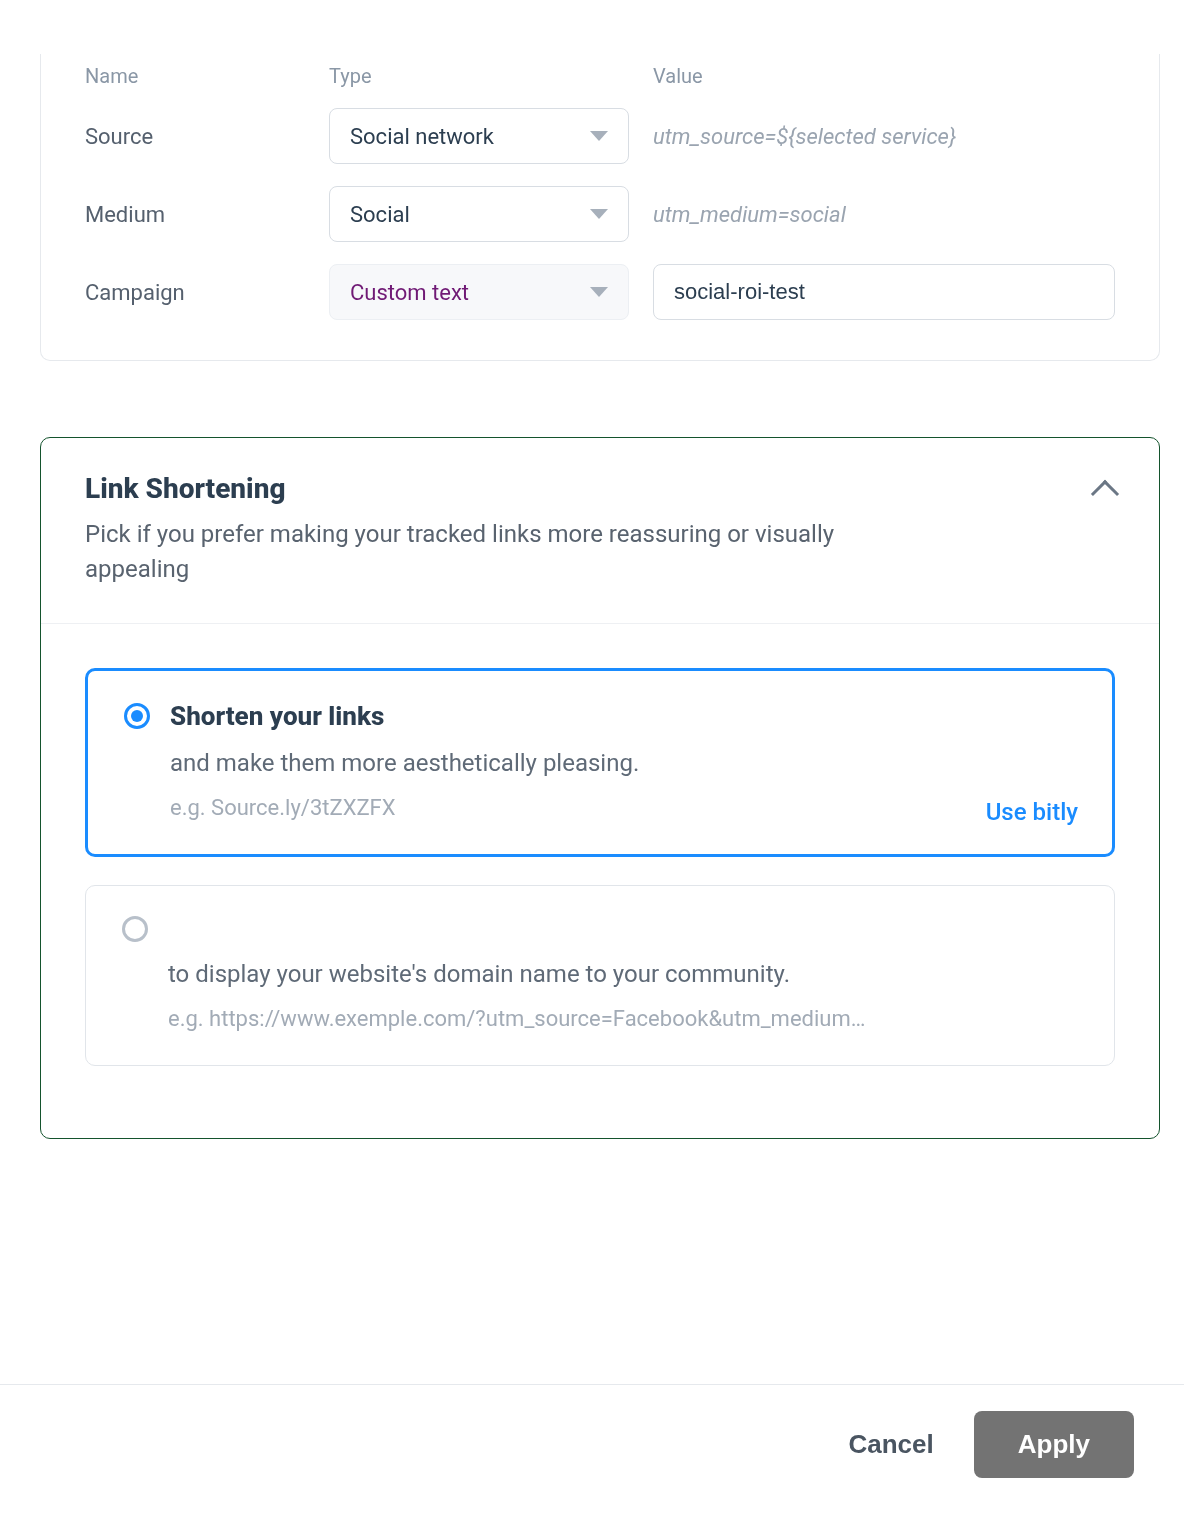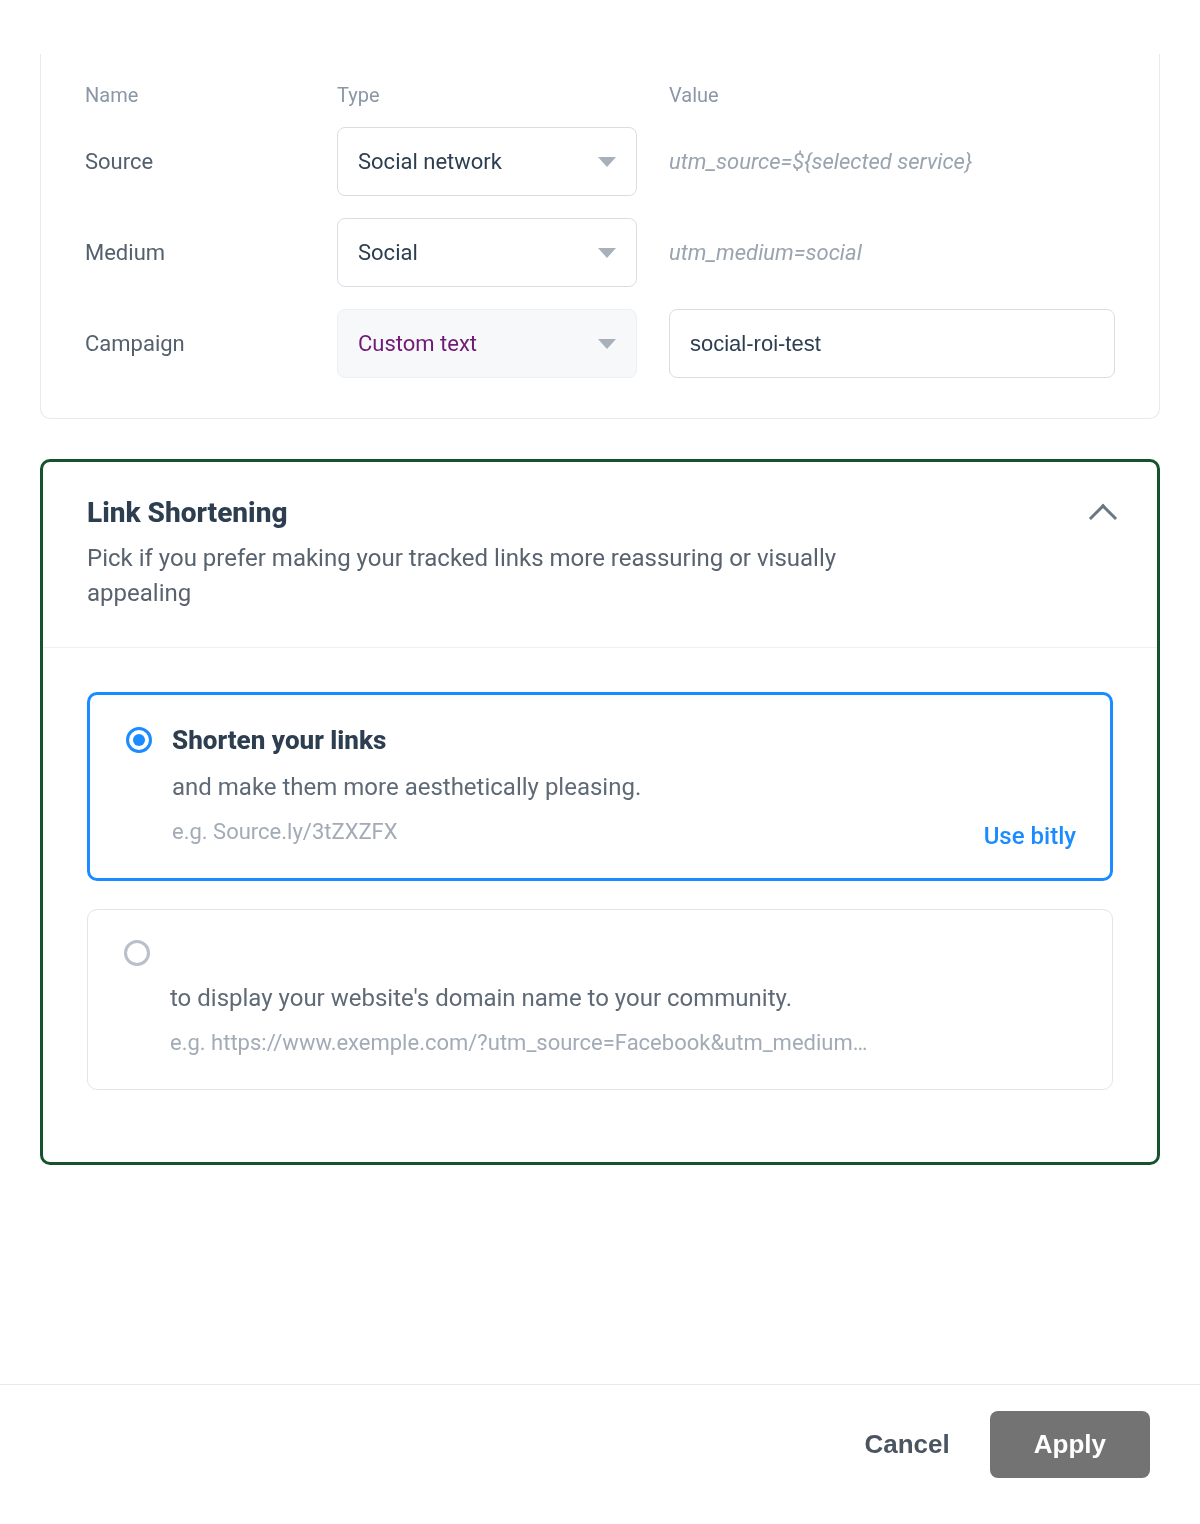--- a/index.html
+++ b/index.html
@@ -32,38 +32,37 @@
   .panel {
     border: 1px solid #e6e9ed;
     border-radius: 10px;
     margin-top: 34px;
     padding: 30px 44px 40px 44px;
   }
   .tbl-header-row, .tbl-row {
     display: grid;
     grid-template-columns: 220px 300px 1fr;
     align-items: center;
-    column-gap: 32px;
-    margin-top: 19px;
+    column-gap: 24px;
   }
   .tbl-header-row { margin-bottom: 20px; }
   .tbl-row { margin-bottom: 22px; }
   .col-label {
     font-size: 20px;
     color: #8a97a6;
   }
   .name-cell {
     font-size: 22px;
     color: #55606e;
   }
   .select-box, .text-input, .value-input {
     font-size: 22px;
     border: 1px solid #d8dde3;
     border-radius: 8px;
-    height: 69px;
+    height: 56px;
     display: flex;
     align-items: center;
     padding: 0 20px;
     color: #2c3e50;
     background: #fff;
   }
   .select-box { justify-content: space-between; cursor: pointer; }
   .select-box .caret {
     width: 0; height: 0;
     border-left: 9px solid transparent;
@@ -79,23 +78,23 @@
     font-size: 22px;
     font-style: italic;
     color: #9aa4b0;
   }
   .value-input {
     width: 100%;
     outline: none;
   }
 
   .section-card {
-    border: 3px solid #14532d;
+    border: 1px solid #14532d;
     border-radius: 10px;
-    margin-top: 40px;
+    margin-top: 76px;
   }
   .section-head {
     padding: 34px 44px 36px 44px;
     display: flex;
     justify-content: space-between;
     align-items: flex-start;
     border-bottom: 1px solid #eef0f3;
   }
   .section-title {
     font-size: 28px;
@@ -160,21 +159,21 @@
     position: absolute;
     right: 34px;
     bottom: 28px;
     color: #1a8cff;
     font-size: 24px;
     font-weight: 500;
     cursor: pointer;
   }
   .footer-bar {
     position: absolute;
-    left: 0; right: 0;
+    left: 0; right: 16px;
     bottom: 20px;
     border-top: 1px solid #e6e9ed;
     padding: 26px 50px;
     display: flex;
     justify-content: flex-end;
     align-items: center;
     gap: 40px;
     background: #fff;
   }
   .btn-cancel {

